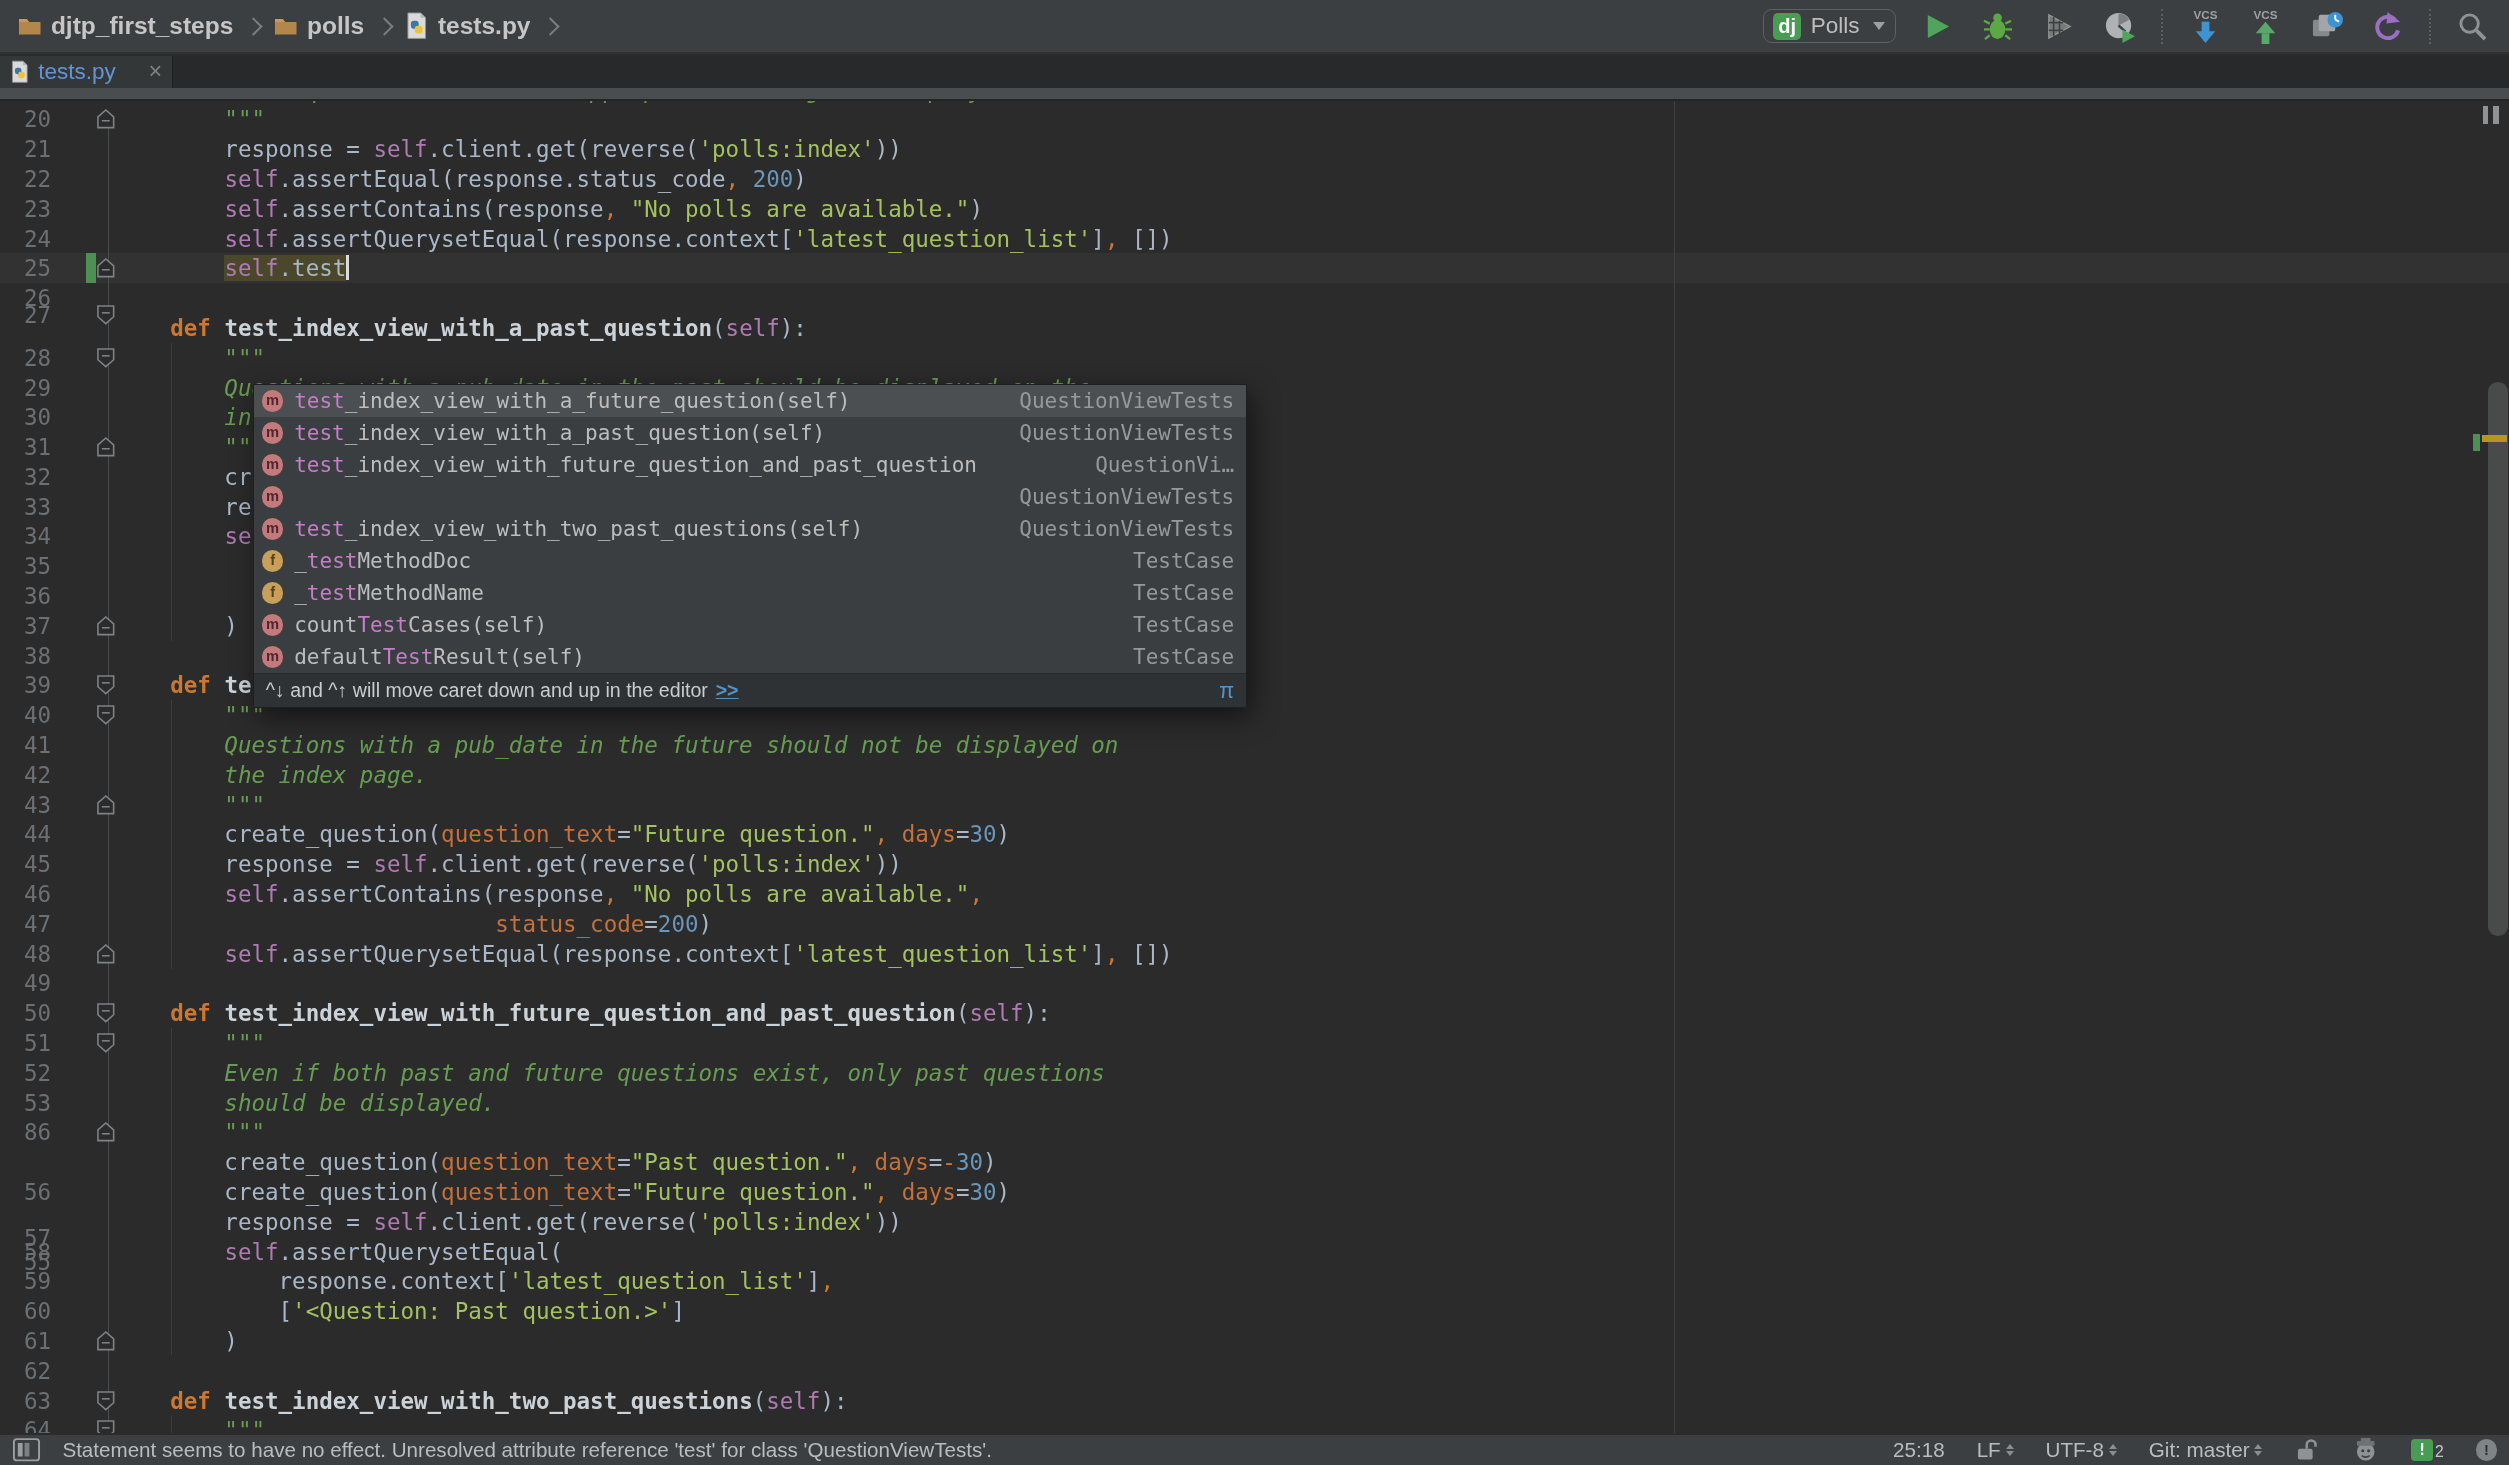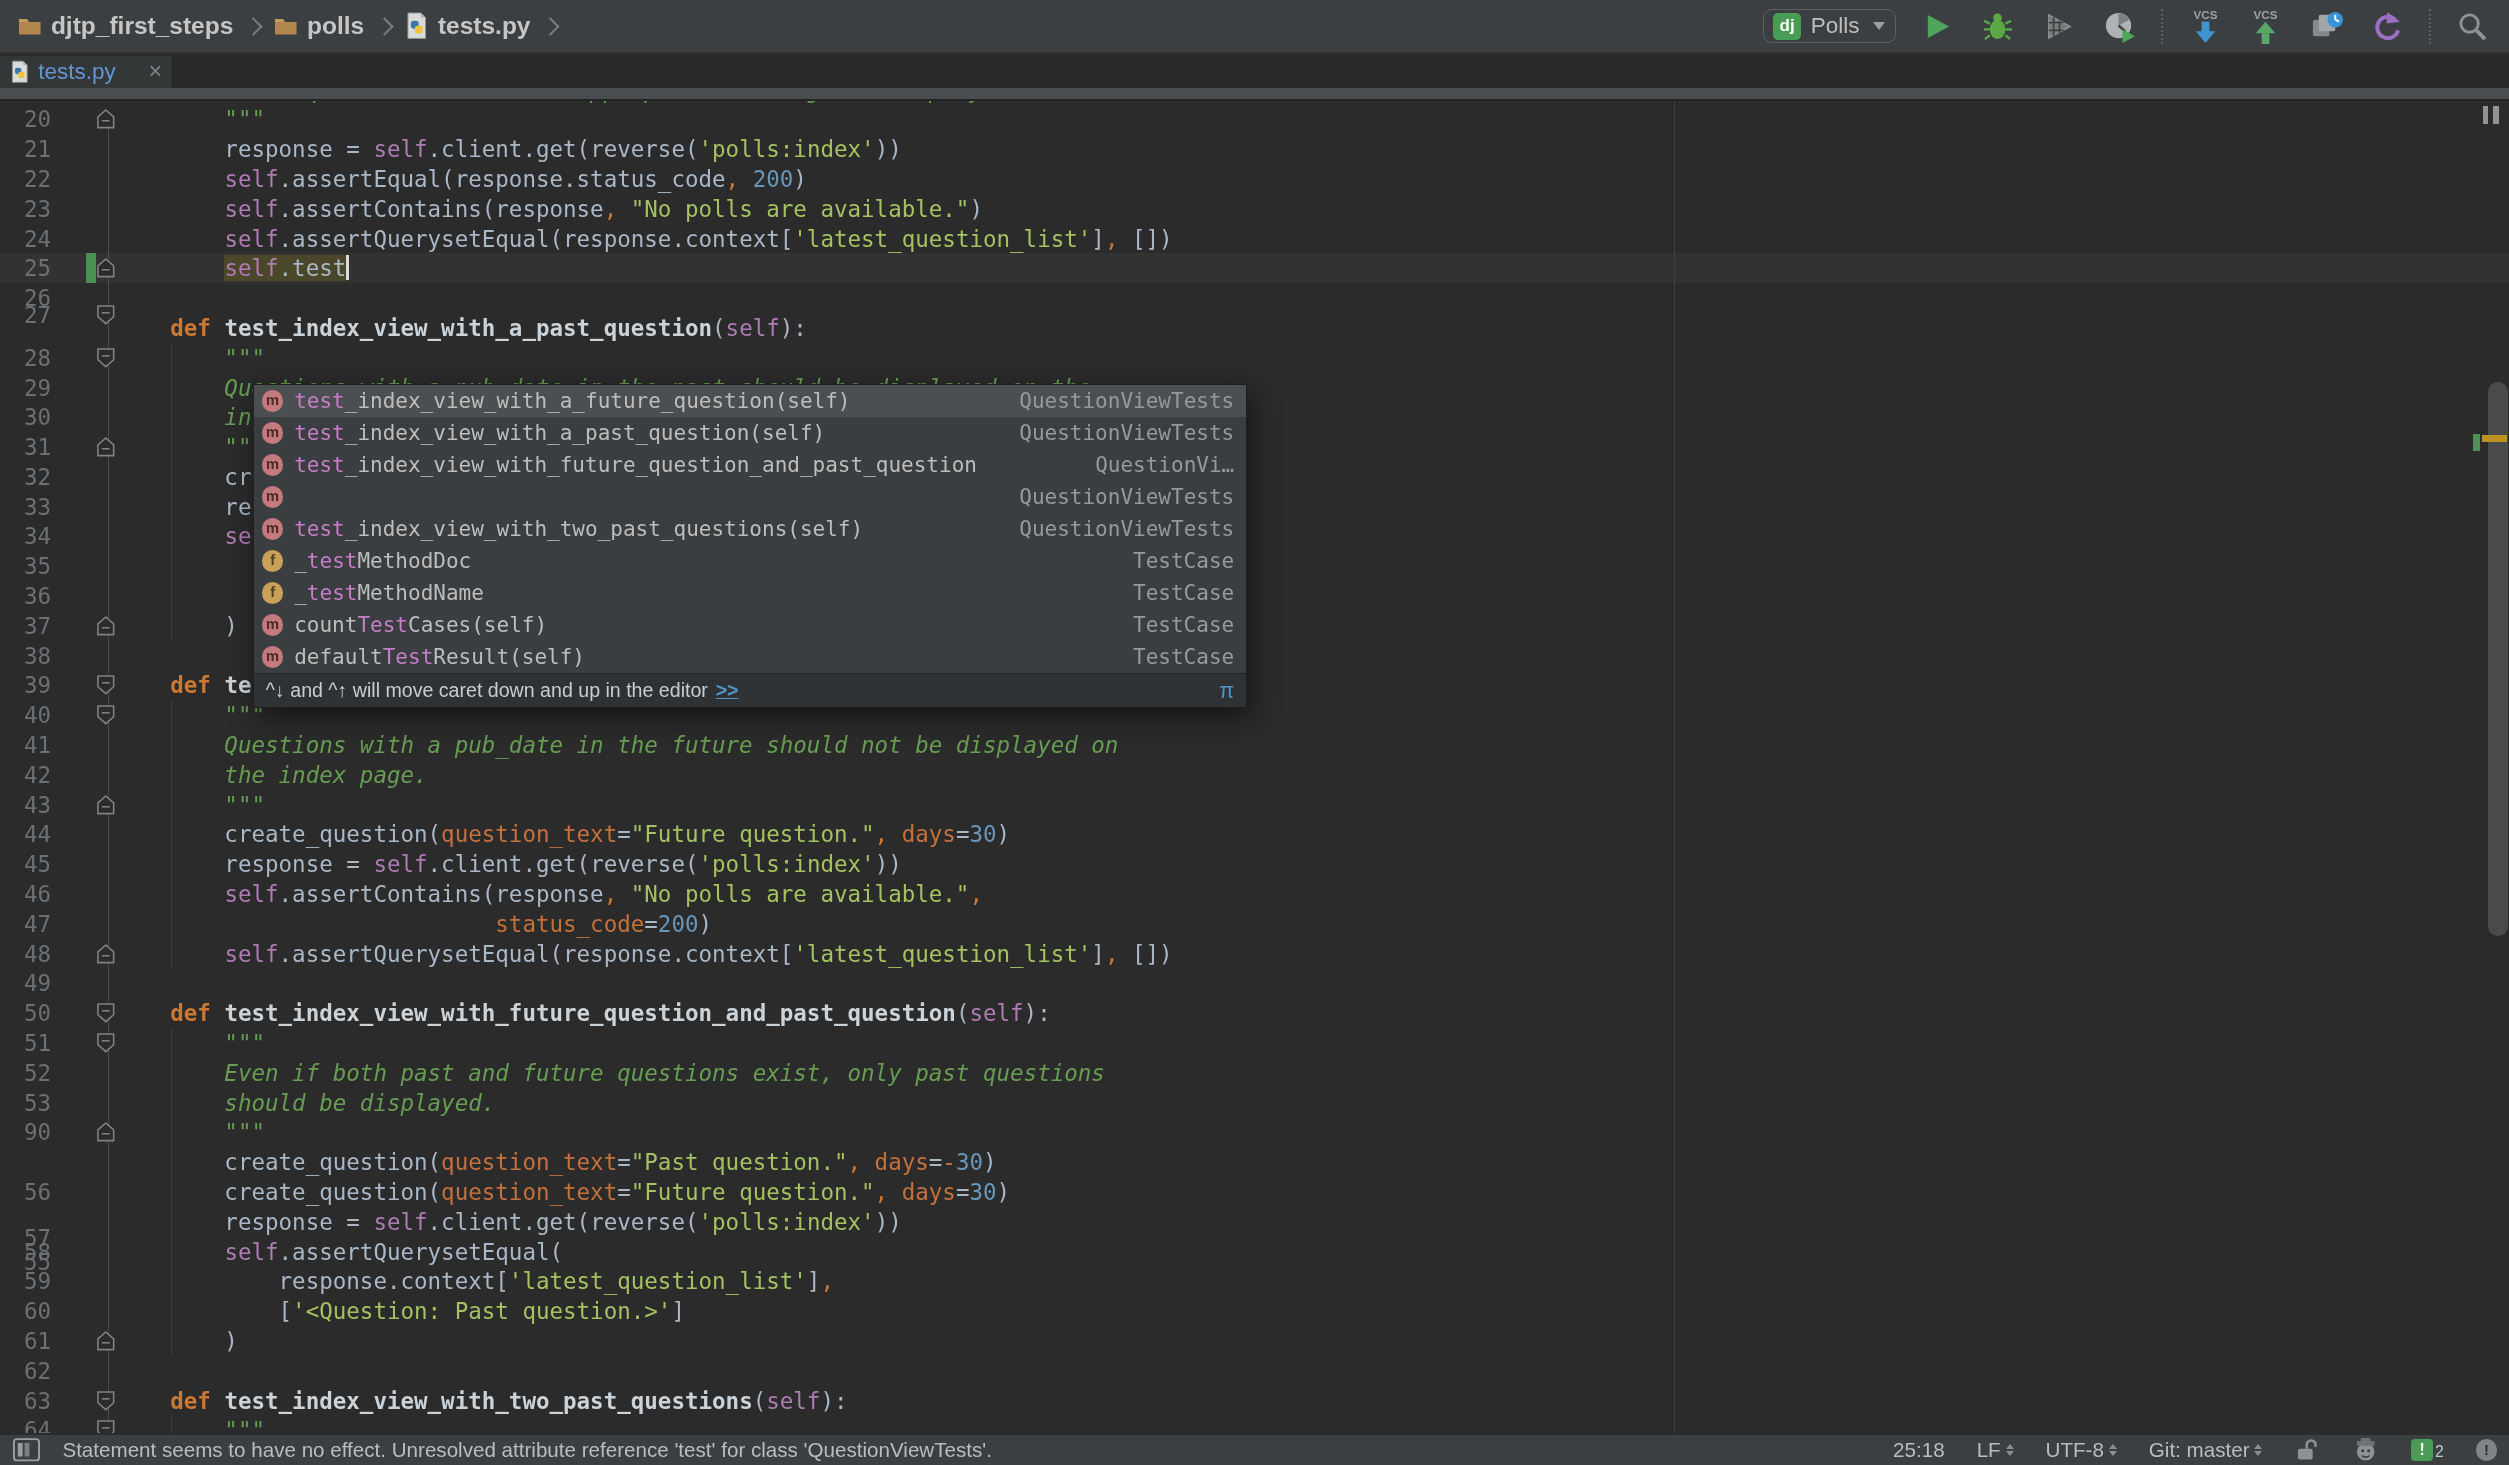--- a/index.html
+++ b/index.html
@@ -12,21 +12,21 @@
           justify-content:space-between;padding:0 17.6px;box-sizing:border-box;}
   .crumbs{display:flex;align-items:center;gap:11.8px;}
   .crumb{display:flex;align-items:center;gap:9.8px;}
   .crumb-label{color:#C6C6C6;font-size:24.5px;font-weight:600;}
   .chev{width:10.8px;height:10.8px;border-top:2px solid #797D7F;border-right:2px solid #797D7F;
         transform:rotate(45deg);margin:0 2px;}
   .toolbar{display:flex;align-items:center;gap:23.5px;}
   .runcfg{display:flex;align-items:center;gap:9.8px;border:1px solid #5E6163;border-radius:8.8px;
           padding:2.9px 9.8px;}
   .dj-badge{width:27.4px;height:27px;background:#499C54;border-radius:4.9px;color:#FFFFFF;
-            font-weight:bold;font-size:17px;display:flex;align-items:center;justify-content:center;}
+            font-weight:bold;font-size:20px;display:flex;align-items:center;justify-content:center;}
   .runcfg-label{color:#BDBDBD;font-size:22.5px;}
   .dd-arrow{width:0;height:0;border-left:6.9px solid transparent;border-right:6.9px solid transparent;
             border-top:8.8px solid #9AA0A3;margin-left:3.9px;}
   .tb-sep{height:35px;border-left:2px dotted #5C6063;}
   .tb-icon{display:flex;align-items:center;justify-content:center;width:37px;height:39px;}
 
   
   .tabstrip{position:absolute;top:56px;left:0;right:0;height:32px;background:#28292B;}
   .tab{position:absolute;left:0;top:0;height:32px;width:173px;background:#333738;
        display:flex;align-items:center;gap:8.8px;padding:0 9.8px;box-sizing:border-box;
@@ -402,21 +402,21 @@
             <line x1="7" y1="9" x2="15" y2="9" stroke="#7E8385" stroke-width="1.6"></line>
           </svg>
         </div>
         <div class="gut-row" style="top: 957px;">
           <span class="lnum">52</span>
         </div>
         <div class="gut-row" style="top: 987px;">
           <span class="lnum">53</span>
         </div>
         <div class="gut-row" style="top: 1016px;">
-          <span class="lnum">90</span>
+          <span class="lnum">86</span>
           <svg class="fold-ic" viewBox="0 0 22 22">
             <polygon points="3,20 3,9 11,2 19,9 19,20" fill="#2B2B2B" stroke="#7E8385" stroke-width="1.6"></polygon>
             <line x1="7" y1="13" x2="15" y2="13" stroke="#7E8385" stroke-width="1.6"></line>
           </svg>
         </div>
         <div class="gut-row" style="top: 1106px; margin-top: 40px;">
           <span class="lnum">55</span>
         </div>
         <div class="gut-row" style="top: 1076px;">
           <span class="lnum">56</span>

